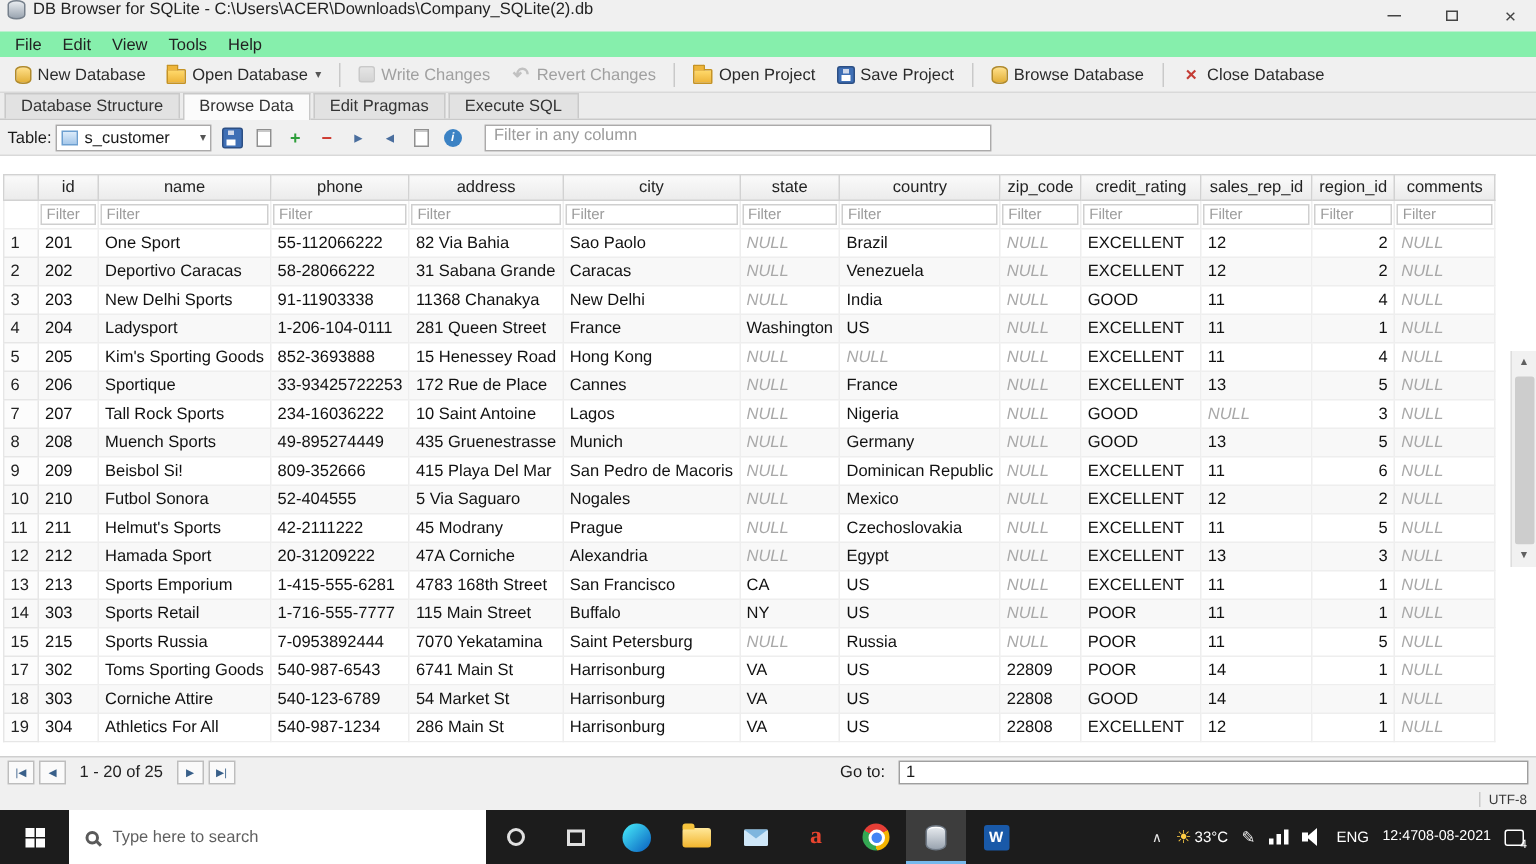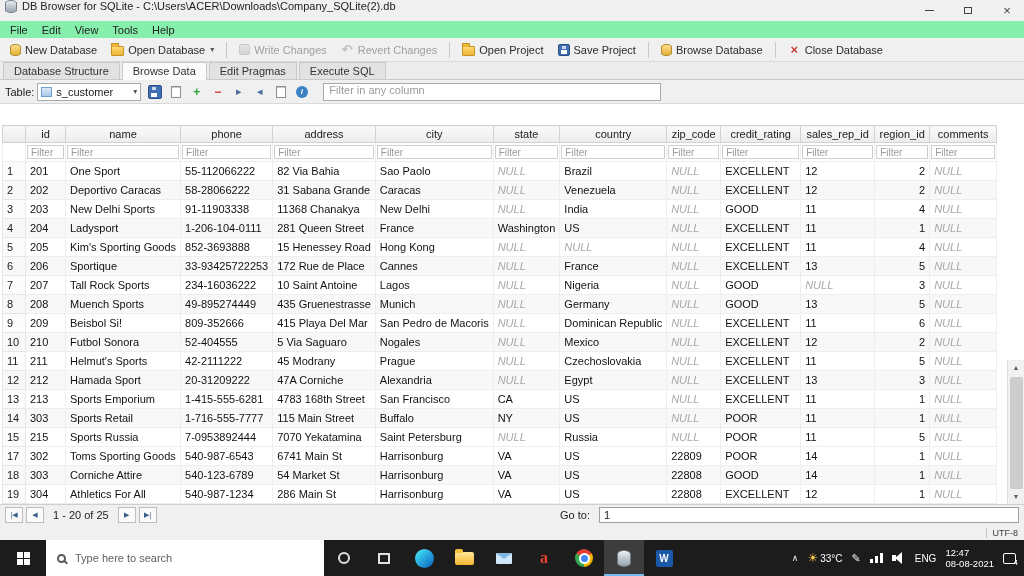--- a/index.html
+++ b/index.html
@@ -52,21 +52,21 @@
   .ctl-btn{width:21px;height:20px;display:flex;align-items:center;justify-content:center}
   .ci{display:inline-flex;align-items:center;justify-content:center;width:14px;height:14px;font-size:12px}
   .ic-doc{width:10px;height:12px;background:#fff;border:1px solid #8f8f8f;box-shadow:inset 0 2px 0 -1px #c9c9c9,inset 0 5px 0 -4px #c9c9c9}
   .ic-plus{color:#2d9e3a;font-weight:bold}
   .ic-minus{color:#ce3b31;font-weight:bold}
   .ic-tri-r,.ic-tri-l{color:#4a6e9e;font-size:11px}
   .ic-info{width:12px;height:12px;border-radius:50%;background:#3b82c4;color:#fff;font-size:8px;font-weight:bold;font-style:italic}
   .filter-main{height:18px;width:338px;margin-left:8px;border:1px solid #abaaaa;background:#fff;color:#9b9b9b;display:flex;align-items:flex-start;padding:0 5px;overflow:hidden;white-space:nowrap}
 
   
-  .grid-wrap{flex:1;background:#fff;display:flex;align-items:flex-end;padding:3px 0 0 2px;overflow:hidden}
+  .grid-wrap{flex:1;background:#fff;display:flex;align-items:center;padding:3px 0 0 2px;overflow:hidden}
   .grid-main{flex:1;overflow:hidden}
   table{border-collapse:collapse;table-layout:fixed}
   th{background:linear-gradient(#fafafa,#ebebeb);border:1px solid #d2d2d2;font-weight:normal;font-size:11px;height:17px;text-align:center;overflow:hidden;white-space:nowrap;color:#222}
   th.filler,td.filler{border:none;background:#fff}
   td{border:1px solid #eeeeee;font-size:11px;height:19px;padding:0 4px;overflow:hidden;white-space:nowrap;color:#111}
   td.rownum{background:#fcfcfc;border-color:#e6e6e6;color:#222}
   tr.alt td{background:#f8f8f8}
   tr.alt td.filler{background:#fff}
   td.null{color:#a8a8a8;font-style:italic}
   td.num{text-align:right}
@@ -116,21 +116,21 @@
   .tray{display:flex;align-items:center;gap:9px;padding-right:8px;font-size:10px}
   .chev{color:#e8e8e8;font-size:9px}
   .sun{color:#ffce45;font-size:12px;margin-right:2px}
   .pen{color:#eee;font-size:11px}
   .net{width:3px;height:10px;background:#fff;position:relative;margin-left:10px}
   .net::before{content:"";position:absolute;left:-5px;bottom:0;width:3px;height:7px;background:#fff}
   .net::after{content:"";position:absolute;left:-10px;bottom:0;width:3px;height:4px;background:#fff}
   .vol{width:14px;height:12px;position:relative}
   .vol::before{content:"";position:absolute;left:0;top:3px;width:4px;height:6px;background:#fff}
   .vol::after{content:"";position:absolute;left:3px;top:0;border-top:6px solid transparent;border-bottom:6px solid transparent;border-right:7px solid #fff}
-  .clock{display:flex;flex-direction:column;align-items:flex-start;font-size:9.5px;line-height:1.2}
+  .clock{display:flex;flex-direction:row;align-items:flex-end;font-size:9.5px;line-height:1.2}
   .notif{width:13px;height:11px;border:1px solid #fff;border-radius:2px;position:relative}
   .badge{position:absolute;right:-3px;bottom:-4px;font-size:8px;color:#fff}
 </style>
 </head>
 <body>
 
 <div class="app">
 
   <div class="titlebar">
     <span class="app-ic"></span>

